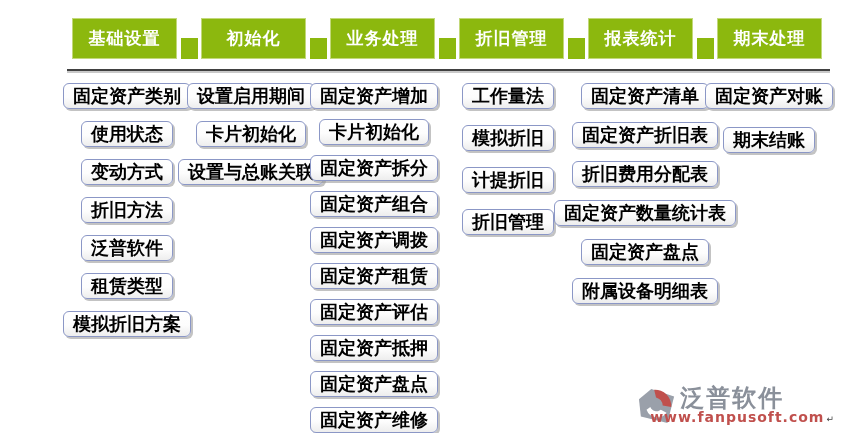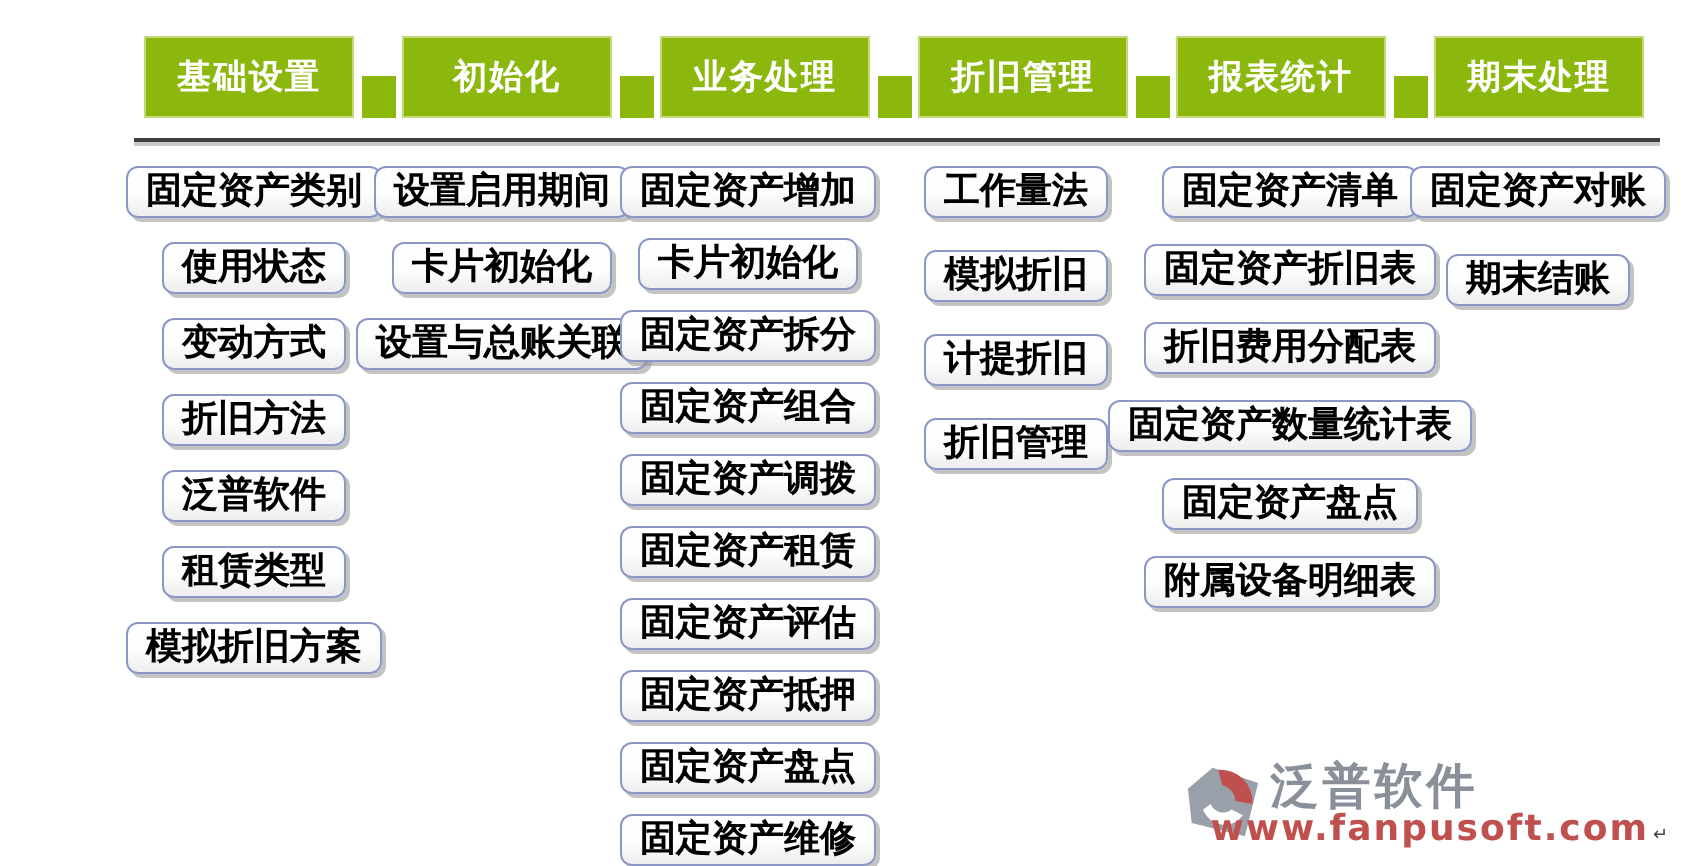--- a/index.html
+++ b/index.html
@@ -32,21 +32,21 @@
        box-shadow:2px 2px 0 rgba(145,145,145,0.55);
        font-weight:bold;font-size:18px;line-height:18px;color:#000;
        padding:3px 9px;white-space:nowrap;text-align:center;cursor:default;}
 
   
   .brand{position:absolute;right:10px;bottom:8px;display:flex;align-items:flex-start;}
   .brand-icon{width:38px;height:38px;margin-right:4px;margin-top:2px;}
   .brand-col{display:flex;flex-direction:column;align-items:flex-start;}
   .brand-name{font-size:24px;font-weight:bold;color:#8a909a;letter-spacing:2px;line-height:26px;}
   .brand-url-row{display:flex;align-items:baseline;margin-top:-2px;margin-left:-30px;}
-  .brand-url{font-size:18px;font-weight:bold;color:#c0504d;letter-spacing:1px;}
+  .brand-url{font-size:14px;font-weight:bold;color:#c0504d;letter-spacing:1px;}
   .brand-mark{font-size:9px;color:#444;margin-left:2px;}
 </style>
 </head>
 <body>
 
 <div class="canvas">
 
   <div class="tabs-row" id="tabs-row">
       <div class="tab">基础设置</div>
       <div class="connector"></div>

